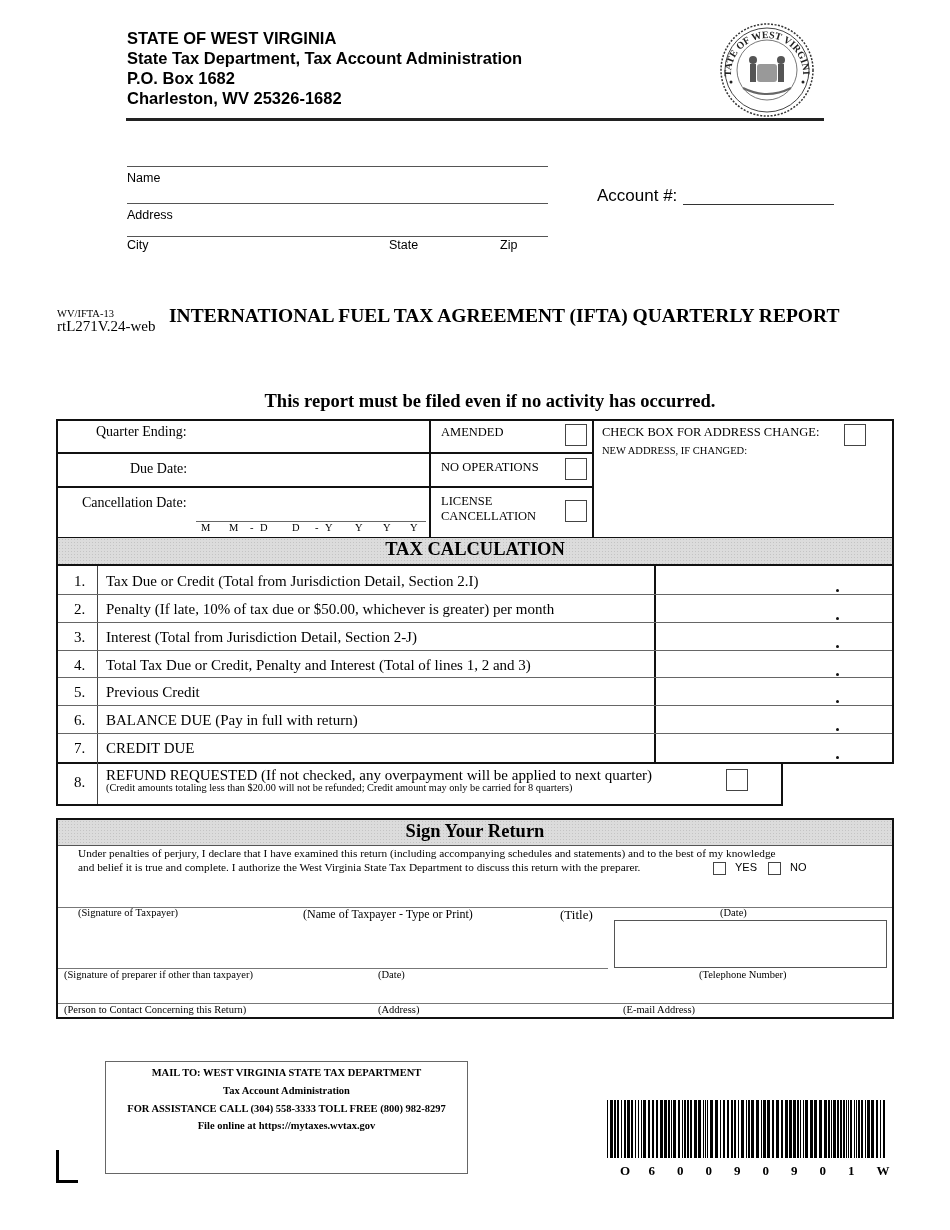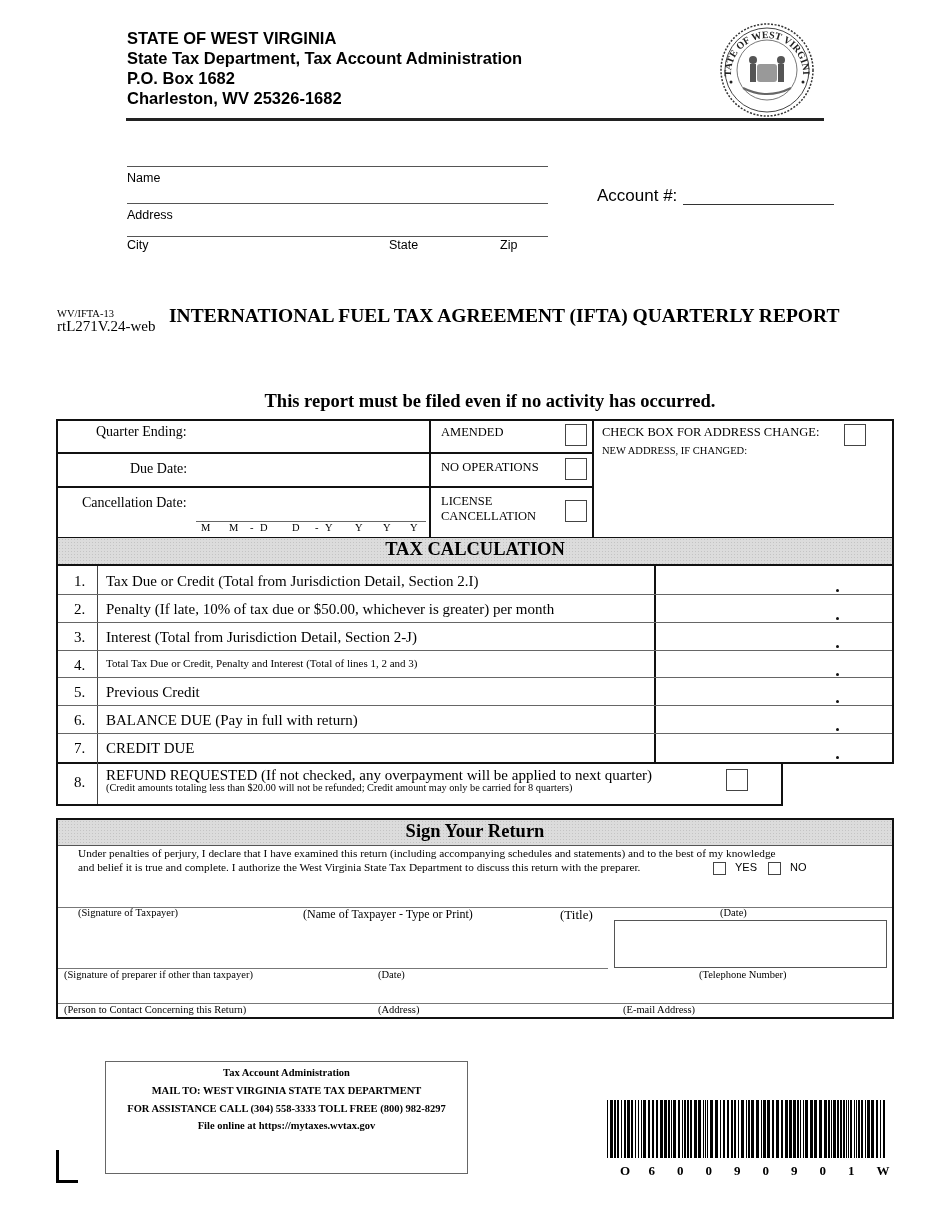--- a/index.html
+++ b/index.html
@@ -154,21 +154,21 @@
     <div class="dot" style="left: 836px; top: 617px;"></div>
     <div class="row-line" style="left: 58px; top: 622px; width: 834px;"></div>
     <div class="txt serif" style="left: 74px; top: 629px; font-size: 15px;">3.</div>
     <div class="txt serif" style="left: 106px; top: 629px; font-size: 15px;">Interest (Total from Jurisdiction Detail, Section 2-J)</div>
     <div class="abs" style="left: 657px; top: 623px; width: 235px; height: 26px;">
       <span class="txt serif" style="right: 8px; top: 4px; font-size: 14px;"></span>
     </div>
     <div class="dot" style="left: 836px; top: 645px;"></div>
     <div class="row-line" style="left: 58px; top: 650px; width: 834px;"></div>
     <div class="txt serif" style="left: 74px; top: 657px; font-size: 15px;">4.</div>
-    <div class="txt serif" style="left: 106px; top: 657px; font-size: 11px;">Total Tax Due or Credit, Penalty and Interest   (Total of lines 1, 2 and 3)</div>
+    <div class="txt serif" style="left: 106px; top: 657px; font-size: 15px;">Total Tax Due or Credit, Penalty and Interest   (Total of lines 1, 2 and 3)</div>
     <div class="abs" style="left: 657px; top: 651px; width: 235px; height: 25px;">
       <span class="txt serif" style="right: 8px; top: 4px; font-size: 14px;"></span>
     </div>
     <div class="dot" style="left: 836px; top: 673px;"></div>
     <div class="row-line" style="left: 58px; top: 677px; width: 834px;"></div>
     <div class="txt serif" style="left: 74px; top: 684px; font-size: 15px;">5.</div>
     <div class="txt serif" style="left: 106px; top: 684px; font-size: 15px;">Previous Credit</div>
     <div class="abs" style="left: 657px; top: 678px; width: 235px; height: 26px;">
       <span class="txt serif" style="right: 8px; top: 4px; font-size: 14px;"></span>
     </div>
@@ -220,22 +220,22 @@
 <div class="txt serif" style="left:378px; top:969px; font-size:10.5px;">(Date)</div>
 <div class="txt serif" style="left:699px; top:969px; font-size:10.5px;">(Telephone Number)</div>
 
 <div class="abs" style="left:60px; top:982px; width:830px; height:20px;"></div>
 <div class="hline" style="left:58px; top:1003px; width:834px; background:#777;"></div>
 <div class="txt serif" style="left:64px; top:1004px; font-size:10.5px;">(Person to Contact Concerning this Return)</div>
 <div class="txt serif" style="left:378px; top:1004px; font-size:10.5px;">(Address)</div>
 <div class="txt serif" style="left:623px; top:1004px; font-size:10.5px;">(E-mail Address)</div>
 
 <div class="abs serif" style="left:105px; top:1061px; width:363px; height:113px; border:1px solid #666; text-align:center; font-weight:bold; font-size:10.5px; line-height:17.8px; padding-top:2px;">
+  <div>MAIL TO: WEST VIRGINIA STATE TAX DEPARTMENT</div>
   <div>Tax Account Administration</div>
-  <div>MAIL TO: WEST VIRGINIA STATE TAX DEPARTMENT</div>
   <div>FOR ASSISTANCE CALL (304) 558-3333 TOLL FREE (800) 982-8297</div>
   <div>File online at https://mytaxes.wvtax.gov</div>
 </div>
 
 <div class="abs" style="left:607px; top:1100px; width:280px; height:58px;" id="barcode">
     <div class="bar" style="left: 0px; width: 1px;"></div>
     <div class="bar" style="left: 3px; width: 3px;"></div>
     <div class="bar" style="left: 7px; width: 2px;"></div>
     <div class="bar" style="left: 10px; width: 2px;"></div>
     <div class="bar" style="left: 14px; width: 1px;"></div>

